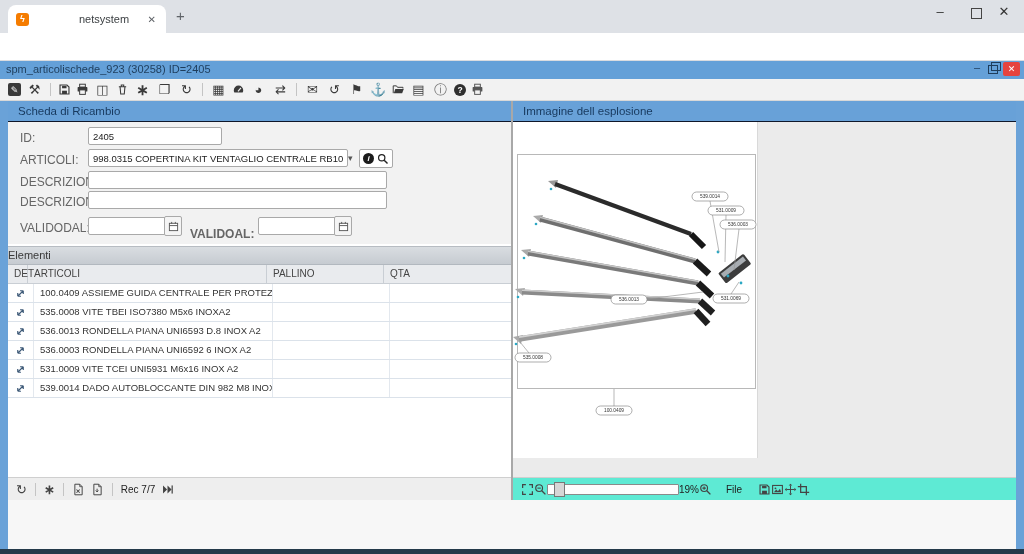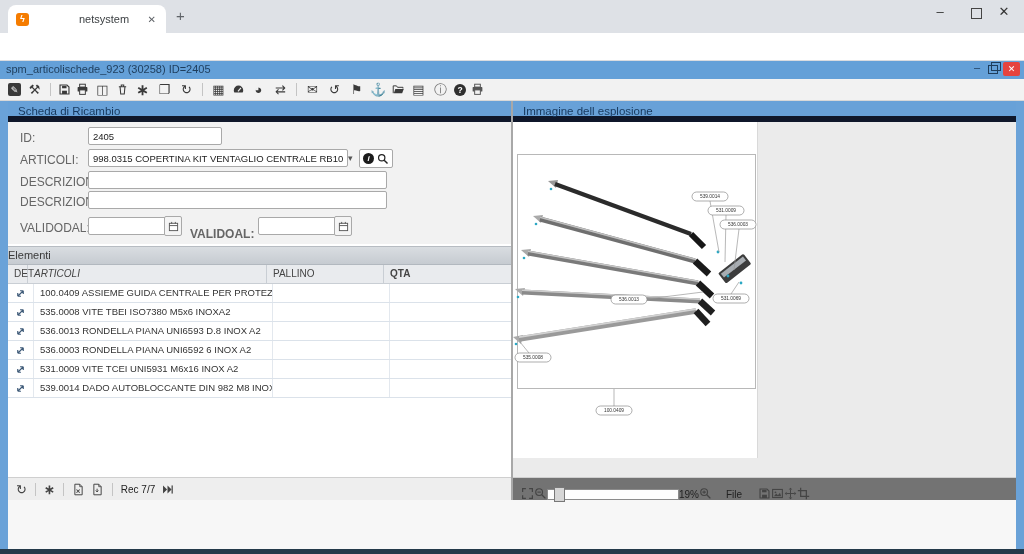--- a/index.html
+++ b/index.html
@@ -38,21 +38,21 @@
   .editbox{width:13px;height:13px;background:#3a3a3a;border-radius:2px;color:#fff;font-size:9px;display:flex;align-items:center;justify-content:center;cursor:pointer;}
   .helpcirc{width:12px;height:12px;border-radius:50%;background:#2f2f2f;color:#fff;font-size:8.5px;font-weight:bold;display:flex;align-items:center;justify-content:center;cursor:pointer;}
   .ic{width:13px;height:13px;color:#3a3a3a;display:block;}
   .ic12{width:11px;height:11px;color:#3e5a78;display:block;}
 
   .sideblue{top:101px;width:8px;height:448px;background:#6aa2d8;}
   .bottomnavy{left:0;top:549px;width:1024px;height:5px;background:#24394a;}
   .divider{left:511px;top:101px;width:2px;height:399px;background:#a8a8a8;}
 
   .panel{top:101px;width:503px;height:399px;background:#fff;}
-  .phead{left:0;top:0;width:100%;height:21px;background:#68a1d8;border-bottom:6px solid #0f172a;box-sizing:border-box;}
+  .phead{left:0;top:0;width:100%;height:21px;background:#68a1d8;border-bottom:1px solid #0f172a;box-sizing:border-box;}
   .pheadtext{font-size:11.5px;color:#17395e;line-height:21px;margin-left:10px;}
 
   
   .formarea{left:0;top:21px;width:503px;height:122px;background:#f2f2f2;}
   .flabel{position:absolute;font-size:12px;color:#666;}
   .finput{position:absolute;height:16px;border:1px solid #a9a9a9;border-radius:2px;background:#fff;font-size:9.5px;color:#222;padding:0 4px;font-family:"Liberation Sans",sans-serif;box-sizing:content-box;}
   .chev{position:absolute;font-size:9px;color:#555;cursor:pointer;}
   .btnbox{position:absolute;height:17px;border:1px solid #a9a9a9;border-radius:2px;background:#fff;display:flex;align-items:center;gap:3px;padding:0 3px;cursor:pointer;}
   .circlei{width:11px;height:11px;border-radius:50%;background:#1b1b1b;color:#fff;font-size:8px;font-weight:bold;display:flex;align-items:center;justify-content:center;font-style:italic;}
   .calbtn{position:absolute;width:16px;height:18px;border:1px solid #a9a9a9;border-radius:2px;background:#f4f4f4;display:flex;align-items:center;justify-content:center;cursor:pointer;}
@@ -293,23 +293,23 @@
             <use href="#i-cal"></use>
           </svg>
         </span>
     </div>
 
     <div class="abs elhead">
       <div class="elheadtext">Elementi</div>
     </div>
     <div class="abs thead">
       <span class="th" style="width:20px;">DET</span>
-      <span class="th" style="width:239px;font-style:italic;">ARTICOLI</span>
+      <span class="th" style="width:239px;">ARTICOLI</span>
       <span class="th" style="width:117px;">PALLINO</span>
-      <span class="th" style="width:121px;border-right:none;font-weight:bold;">QTA</span>
+      <span class="th" style="width:121px;border-right:none;">QTA</span>
     </div>
     <div class="abs tbody">
       <div class="trow">
           <span class="td c1">
             <svg class="ic12">
               <use href="#i-det"></use>
             </svg>
           </span>
           <span class="td c2">100.0409 ASSIEME GUIDA CENTRALE PER PROTEZIONE RB...</span>
           <span class="td c3"></span>
@@ -474,21 +474,21 @@
                 <text x="20" y="237.3">535.0008</text>
               </g>
             <g>
                 <rect x="83" y="284" width="36" height="9" rx="4.5" fill="#fff" stroke="#8a8a8a" stroke-width="0.7"></rect>
                 <text x="101" y="290.3">100.0409</text>
               </g>
           </g>
         </svg>
       </div>
     </div>
-    <div class="pfoot abs" style="gap:0;background:#737373;align-items:flex-end;">
+    <div class="pfoot abs" style="gap:0;background:#5eead4;">
       <svg class="fic">
           <use href="#i-expand"></use>
         </svg>
       <svg class="fic">
           <use href="#i-zoomout"></use>
         </svg>
       <div class="slidertrack">
         <div class="sliderthumb"></div>
       </div>
       <span class="ftext">19%</span>

